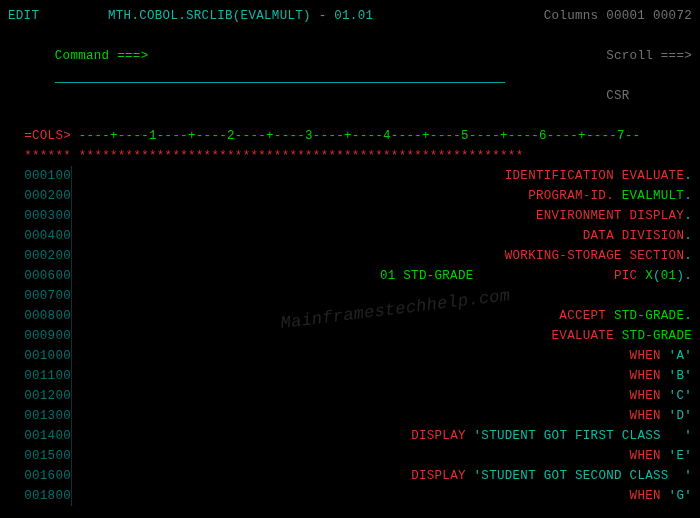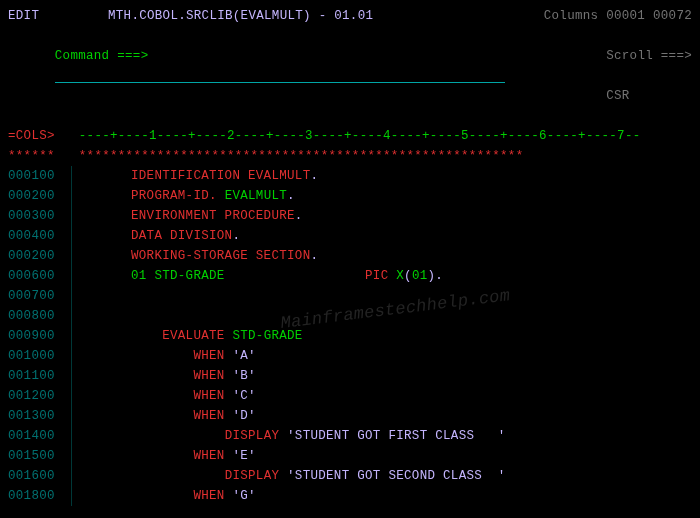--- a/index.html
+++ b/index.html
@@ -15,27 +15,28 @@
     letter-spacing: 0.3px;
   }
   .screen {
     padding: 6px 8px;
     position: relative;
   }
   .hdr {
     display: flex;
     white-space: pre;
   }
-  .white  { color: #c4b5fd; }
+  .white  { color: #14b8a6; }
   .cyan   { color: #737373; }
   .green  { color: #00d000; }
   .red    { color: #e03030; }
   .row {
     white-space: pre;
     display: flex;
+    text-align: right;
   }
   .lineno { color: #007070; width: 63px; }
   .sep    { color: #00d000; width: 60px; position:relative; }
   .sep::after {
     content: "";
     position: absolute;
     left: 0; top: 0; bottom: 0;
     border-left: 1px solid #003838;
   }
   .code   { flex: 1; }
@@ -94,28 +95,28 @@
     <span class="green"> ----+----1----+----2----+----3----+----4----+----5----+----6----+----7--</span>
   </div>
 
   <div class="row">
     <span class="stars" style="width:63px">******</span>
     <span class="stars"> ***************************</span>
     <span class="stars">******************************</span>
   </div>
 
   <div id="codebody">
-      <div class="row"><span class="lineno">000100</span><span class="sep"></span><span class="code"><span class="red">IDENTIFICATION EVALMULT</span><span class="white">.</span></span></div>
+      <div class="row"><span class="lineno">000100</span><span class="sep"></span><span class="code"><span class="red">IDENTIFICATION EVALUATE</span><span class="white">.</span></span></div>
       <div class="row"><span class="lineno">000200</span><span class="sep"></span><span class="code"><span class="red">PROGRAM-ID.</span><span class="white"> </span><span class="green">EVALMULT</span><span class="white">.</span></span></div>
-      <div class="row"><span class="lineno">000300</span><span class="sep"></span><span class="code"><span class="red">ENVIRONMENT PROCEDURE</span><span class="white">.</span></span></div>
+      <div class="row"><span class="lineno">000300</span><span class="sep"></span><span class="code"><span class="red">ENVIRONMENT DISPLAY</span><span class="white">.</span></span></div>
       <div class="row"><span class="lineno">000400</span><span class="sep"></span><span class="code"><span class="red">DATA DIVISION</span><span class="white">.</span></span></div>
       <div class="row"><span class="lineno">000200</span><span class="sep"></span><span class="code"><span class="red">WORKING-STORAGE SECTION</span><span class="white">.</span></span></div>
       <div class="row"><span class="lineno">000600</span><span class="sep"></span><span class="code"><span class="green">01 STD-GRADE                  </span><span class="red">PIC </span><span class="green">X</span><span class="white">(</span><span class="green">01</span><span class="white">).</span></span></div>
       <div class="row"><span class="lineno">000700</span><span class="sep"></span></div>
-      <div class="row"><span class="lineno">000800</span><span class="sep"></span></div>
+      <div class="row"><span class="lineno">000800</span><span class="sep"></span><span class="code"><span class="white">    </span><span class="red">ACCEPT </span><span class="green">STD-GRADE</span><span class="white">.</span></span></div>
       <div class="row"><span class="lineno">000900</span><span class="sep"></span><span class="code"><span class="white">    </span><span class="red">EVALUATE </span><span class="green">STD-GRADE</span></span></div>
       <div class="row"><span class="lineno">001000</span><span class="sep"></span><span class="code"><span class="white">        </span><span class="red">WHEN </span><span class="white">'A'</span></span></div>
       <div class="row"><span class="lineno">001100</span><span class="sep"></span><span class="code"><span class="white">        </span><span class="red">WHEN </span><span class="white">'B'</span></span></div>
       <div class="row"><span class="lineno">001200</span><span class="sep"></span><span class="code"><span class="white">        </span><span class="red">WHEN </span><span class="white">'C'</span></span></div>
       <div class="row"><span class="lineno">001300</span><span class="sep"></span><span class="code"><span class="white">        </span><span class="red">WHEN </span><span class="white">'D'</span></span></div>
       <div class="row"><span class="lineno">001400</span><span class="sep"></span><span class="code"><span class="white">            </span><span class="red">DISPLAY </span><span class="white">'STUDENT GOT FIRST CLASS   '</span></span></div>
       <div class="row"><span class="lineno">001500</span><span class="sep"></span><span class="code"><span class="white">        </span><span class="red">WHEN </span><span class="white">'E'</span></span></div>
       <div class="row"><span class="lineno">001600</span><span class="sep"></span><span class="code"><span class="white">            </span><span class="red">DISPLAY </span><span class="white">'STUDENT GOT SECOND CLASS  '</span></span></div>
       <div class="row"><span class="lineno">001800</span><span class="sep"></span><span class="code"><span class="white">        </span><span class="red">WHEN </span><span class="white">'G'</span></span></div>
     </div>

